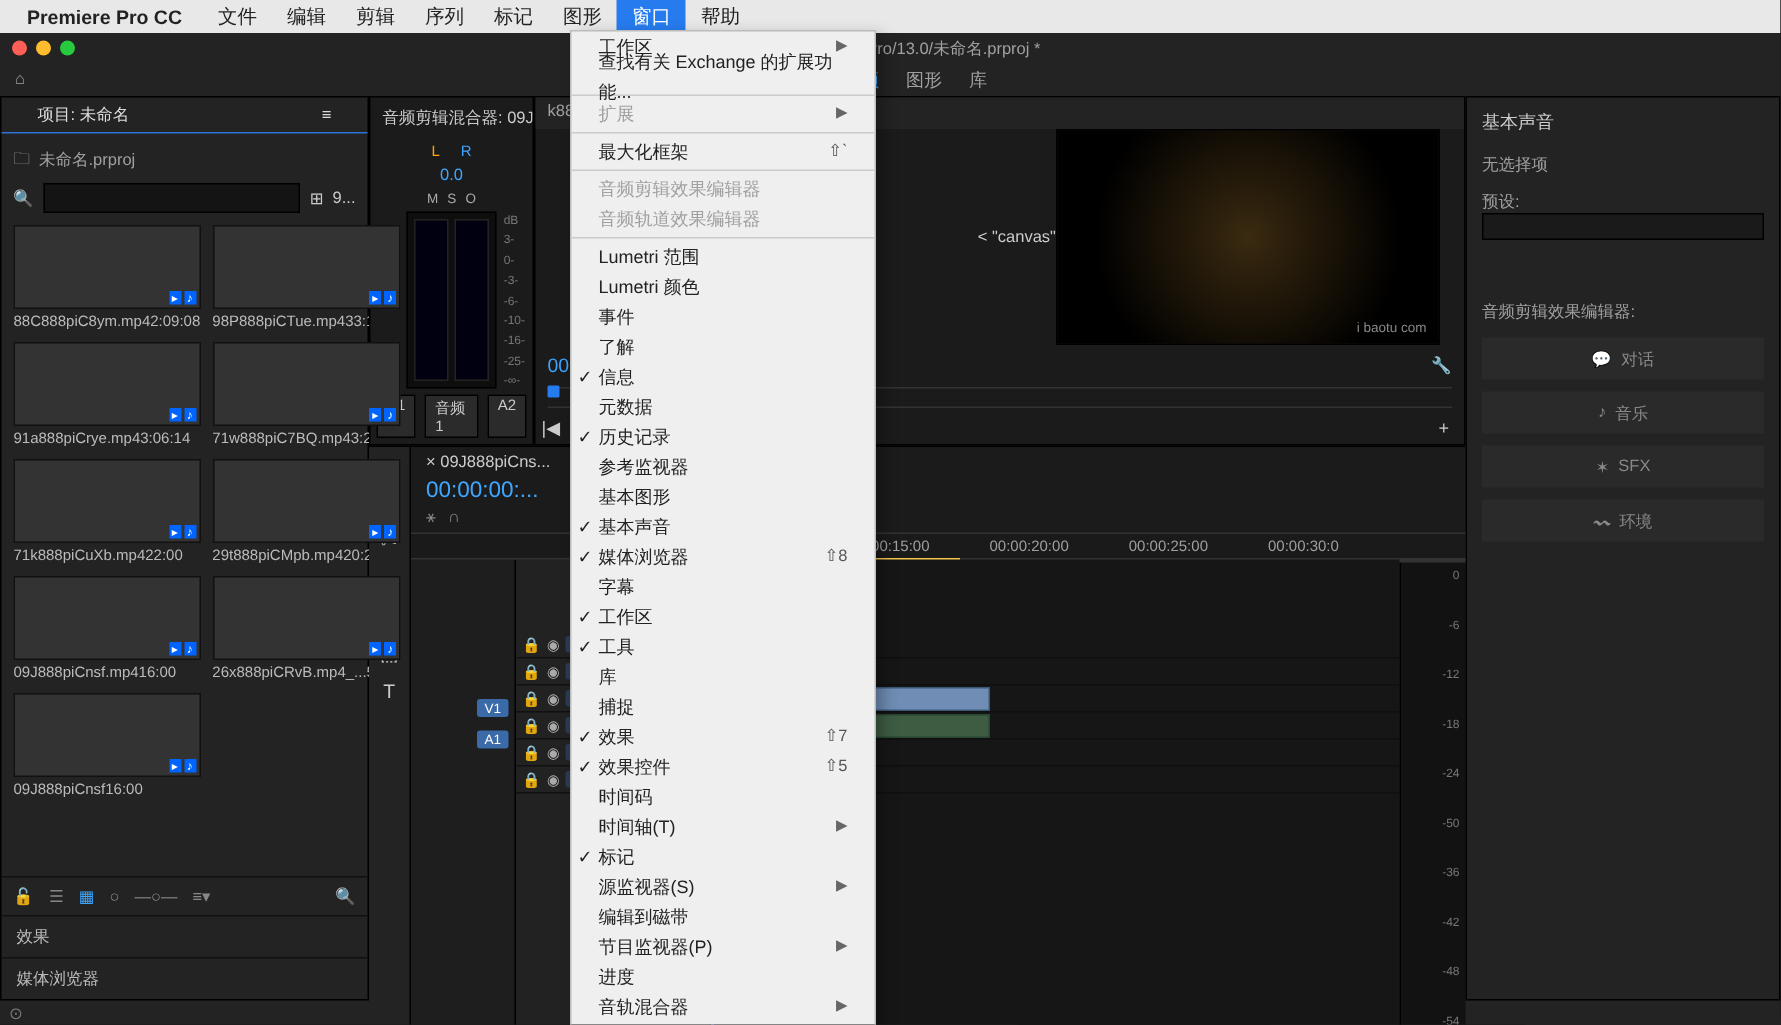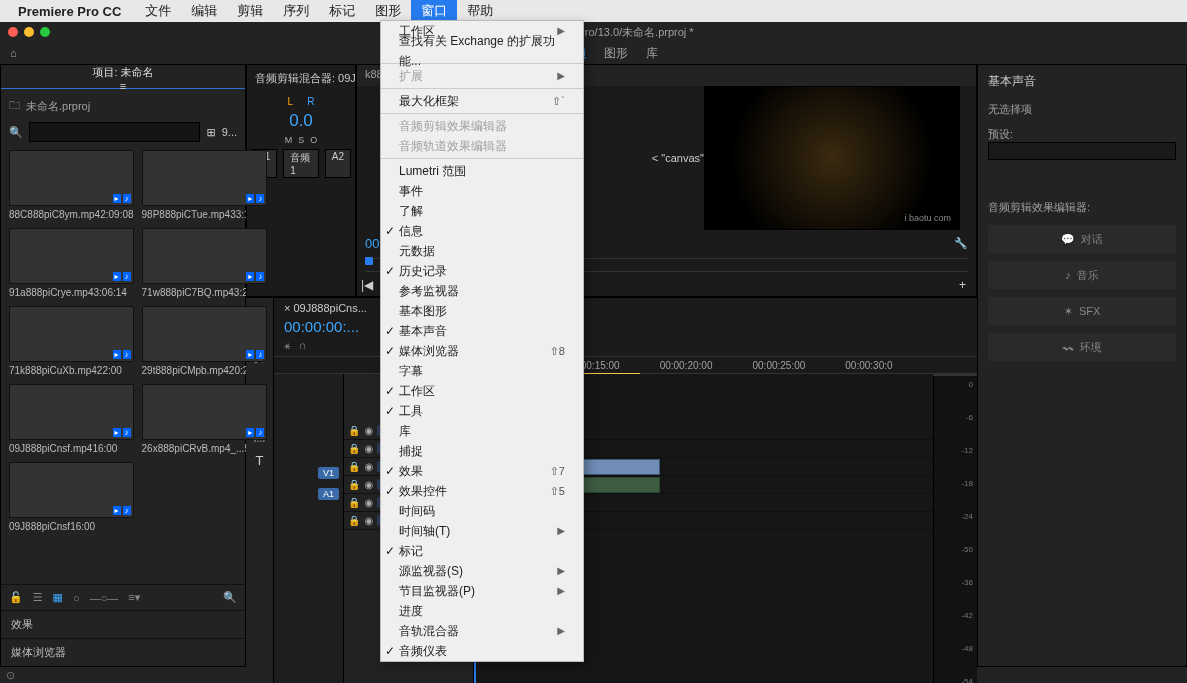--- a/index.html
+++ b/index.html
@@ -24,21 +24,21 @@
 .ribbon .tabs { position:absolute; left: 520px; display:flex; gap:18px; font-size:12px; }
 .ribbon .tabs span.active { color:#3ea6ff; }
 
 
 .workspace { display:flex; height: calc(683px - 22px - 20px - 22px - 16px); }
 .left { width: 246px; background:#232323; border:1px solid #000; display:flex; flex-direction:column; }
 .center { flex:1; display:flex; flex-direction:column; }
 .right { width: 210px; background:#232323; border:1px solid #000; padding:8px 10px; }
 
 
-.panel-head { height:24px; display:flex; align-items:center; padding:0 24px; color:#ddd; font-size:11px; border-bottom:1px solid #111; justify-content:space-between;flex-direction:column;}
+.panel-head { height:24px; display:flex; align-items:center; padding:0 24px; color:#ddd; font-size:11px; border-bottom:1px solid #111; justify-content:space-between;}
 .panel-head.accent { border-bottom:1px solid #2a72d4; }
 .proj-body { padding:8px; }
 .proj-path { display:flex; align-items:center; gap:6px; color:#a0a0a0; margin-bottom:6px;}
 .search { display:flex; align-items:center; gap:6px; margin-bottom:8px;}
 .search input { flex:1; background:#141414; border:1px solid #000; color:#ccc; height:20px; padding:0 16px 0 6px; font-size:11px;}
 .thumbs { display:grid; grid-template-columns: 1fr 1fr; gap:8px; }
 .clip { display:flex; flex-direction:column; gap:3px; }
 .clip .th { width:100%; height:56px; background:#333; border:1px solid #111; position:relative; display:flex; align-items:center; justify-content:center; font-size:9px; color:#777;}
 .clip .th .badges { position:absolute; bottom:2px; right:2px; display:flex; gap:2px;}
 .clip .th .badges span{ background:#0065ff; color:#fff;font-size:8px; padding:0 2px;}
@@ -48,21 +48,21 @@
 
 .extra-row { border-top:1px solid #111; padding:6px 10px; color:#bbb; }
 
 
 .center-top { height: 306px; display:flex; }
 .mixer { width:110px; background:#1b1b1b; border:1px solid #000; display:flex; flex-direction:column;}
 .mixer .mhead { padding:6px 8px; color:#ccc; font-size:11px; white-space:nowrap; overflow:hidden;}
 .mixer-body { flex:1; display:flex; flex-direction:column; align-items:center; padding:4px; gap:4px; }
 .mixer .lr { display:flex; gap:14px; font-size:10px;}
 .mixer .lr .L{color:#ffa500;} .mixer .lr .R{color:#3ea6ff;}
-.mixer .pan { font-size:17px; color:#3ea6ff;}
+.mixer .pan { font-size:11px; color:#3ea6ff;}
 .mixer .mso { display:flex; gap:6px; font-size:9px; color:#aaa;}
 .mixer .meters { flex:1; width:60px; background:#0e0e0e; border:1px solid #000; display:flex; gap:4px; padding:4px; position:relative;}
 .mixer .meters .bar { flex:1; background:linear-gradient(to top,#001,#001); border:1px solid #222;}
 .mixer .ticks { position:absolute; right:-20px; top:0; bottom:0; font-size:8px; color:#777; display:flex; flex-direction:column; justify-content:space-between;}
 .mixer .trklabel { display:flex; gap:6px; font-size:10px;}
 .mixer .trklabel span{background:#2b2b2b;border:1px solid #000;padding:1px 6px;}
 
 .program { flex:1; background:#1b1b1b; border:1px solid #000; display:flex; flex-direction:column;}
 .program .pbody { flex:1; display:flex; align-items:center; justify-content:flex-end; padding-right:10px;}
 .program .canvas { width:256px; height:144px; background:radial-gradient(circle at 50% 50%,#3a2a10 0%,#000 70%); border:1px solid #000; position:relative; margin-right:6px;}
@@ -318,20 +318,35 @@
           <div class="lr">
               <span class="L">L</span>
               <span class="R">R</span>
             </div>
           <div class="pan">0.0</div>
           <div class="mso">
             <span>M</span>
             <span>S</span>
             <span>O</span>
           </div>
+          <div class="meters">
+            <div class="bar"></div>
+              <div class="bar"></div>
+            <div class="ticks" id="mxticks">
+                <div>dB</div>
+                <div>3-</div>
+                <div>0-</div>
+                <div>-3-</div>
+                <div>-6-</div>
+                <div>-10-</div>
+                <div>-16-</div>
+                <div>-25-</div>
+                <div>-∞-</div>
+              </div>
+          </div>
           <div class="trklabel">
             <span>A1</span>
             <span>音频 1</span>
             <span>A2</span>
           </div>
         </div>
       </div>
 
       <div class="program">
         <div class="src-tabs">
@@ -520,20 +535,23 @@
       <span>音频剪辑效果编辑器</span>
     </div>
     <div class="mi disabled">
       <span>音频轨道效果编辑器</span>
     </div>
     <div class="sep"></div>
     <div class="mi">
       <span>Lumetri 范围</span>
     </div>
     <div class="mi">
+      <span>Lumetri 颜色</span>
+    </div>
+    <div class="mi">
       <span>事件</span>
     </div>
     <div class="mi">
       <span>了解</span>
     </div>
     <div class="mi">
       <span class="chk">✓</span>
       <span>信息</span>
     </div>
     <div class="mi">
@@ -594,20 +612,23 @@
     </div>
     <div class="mi">
       <span class="chk">✓</span>
       <span>标记</span>
     </div>
     <div class="mi">
       <span>源监视器(S)</span>
       <span class="arr">▶</span>
     </div>
     <div class="mi">
+      <span>编辑到磁带</span>
+    </div>
+    <div class="mi">
       <span>节目监视器(P)</span>
       <span class="arr">▶</span>
     </div>
     <div class="mi">
       <span>进度</span>
     </div>
     <div class="mi">
       <span>音轨混合器</span>
       <span class="arr">▶</span>
     </div>

